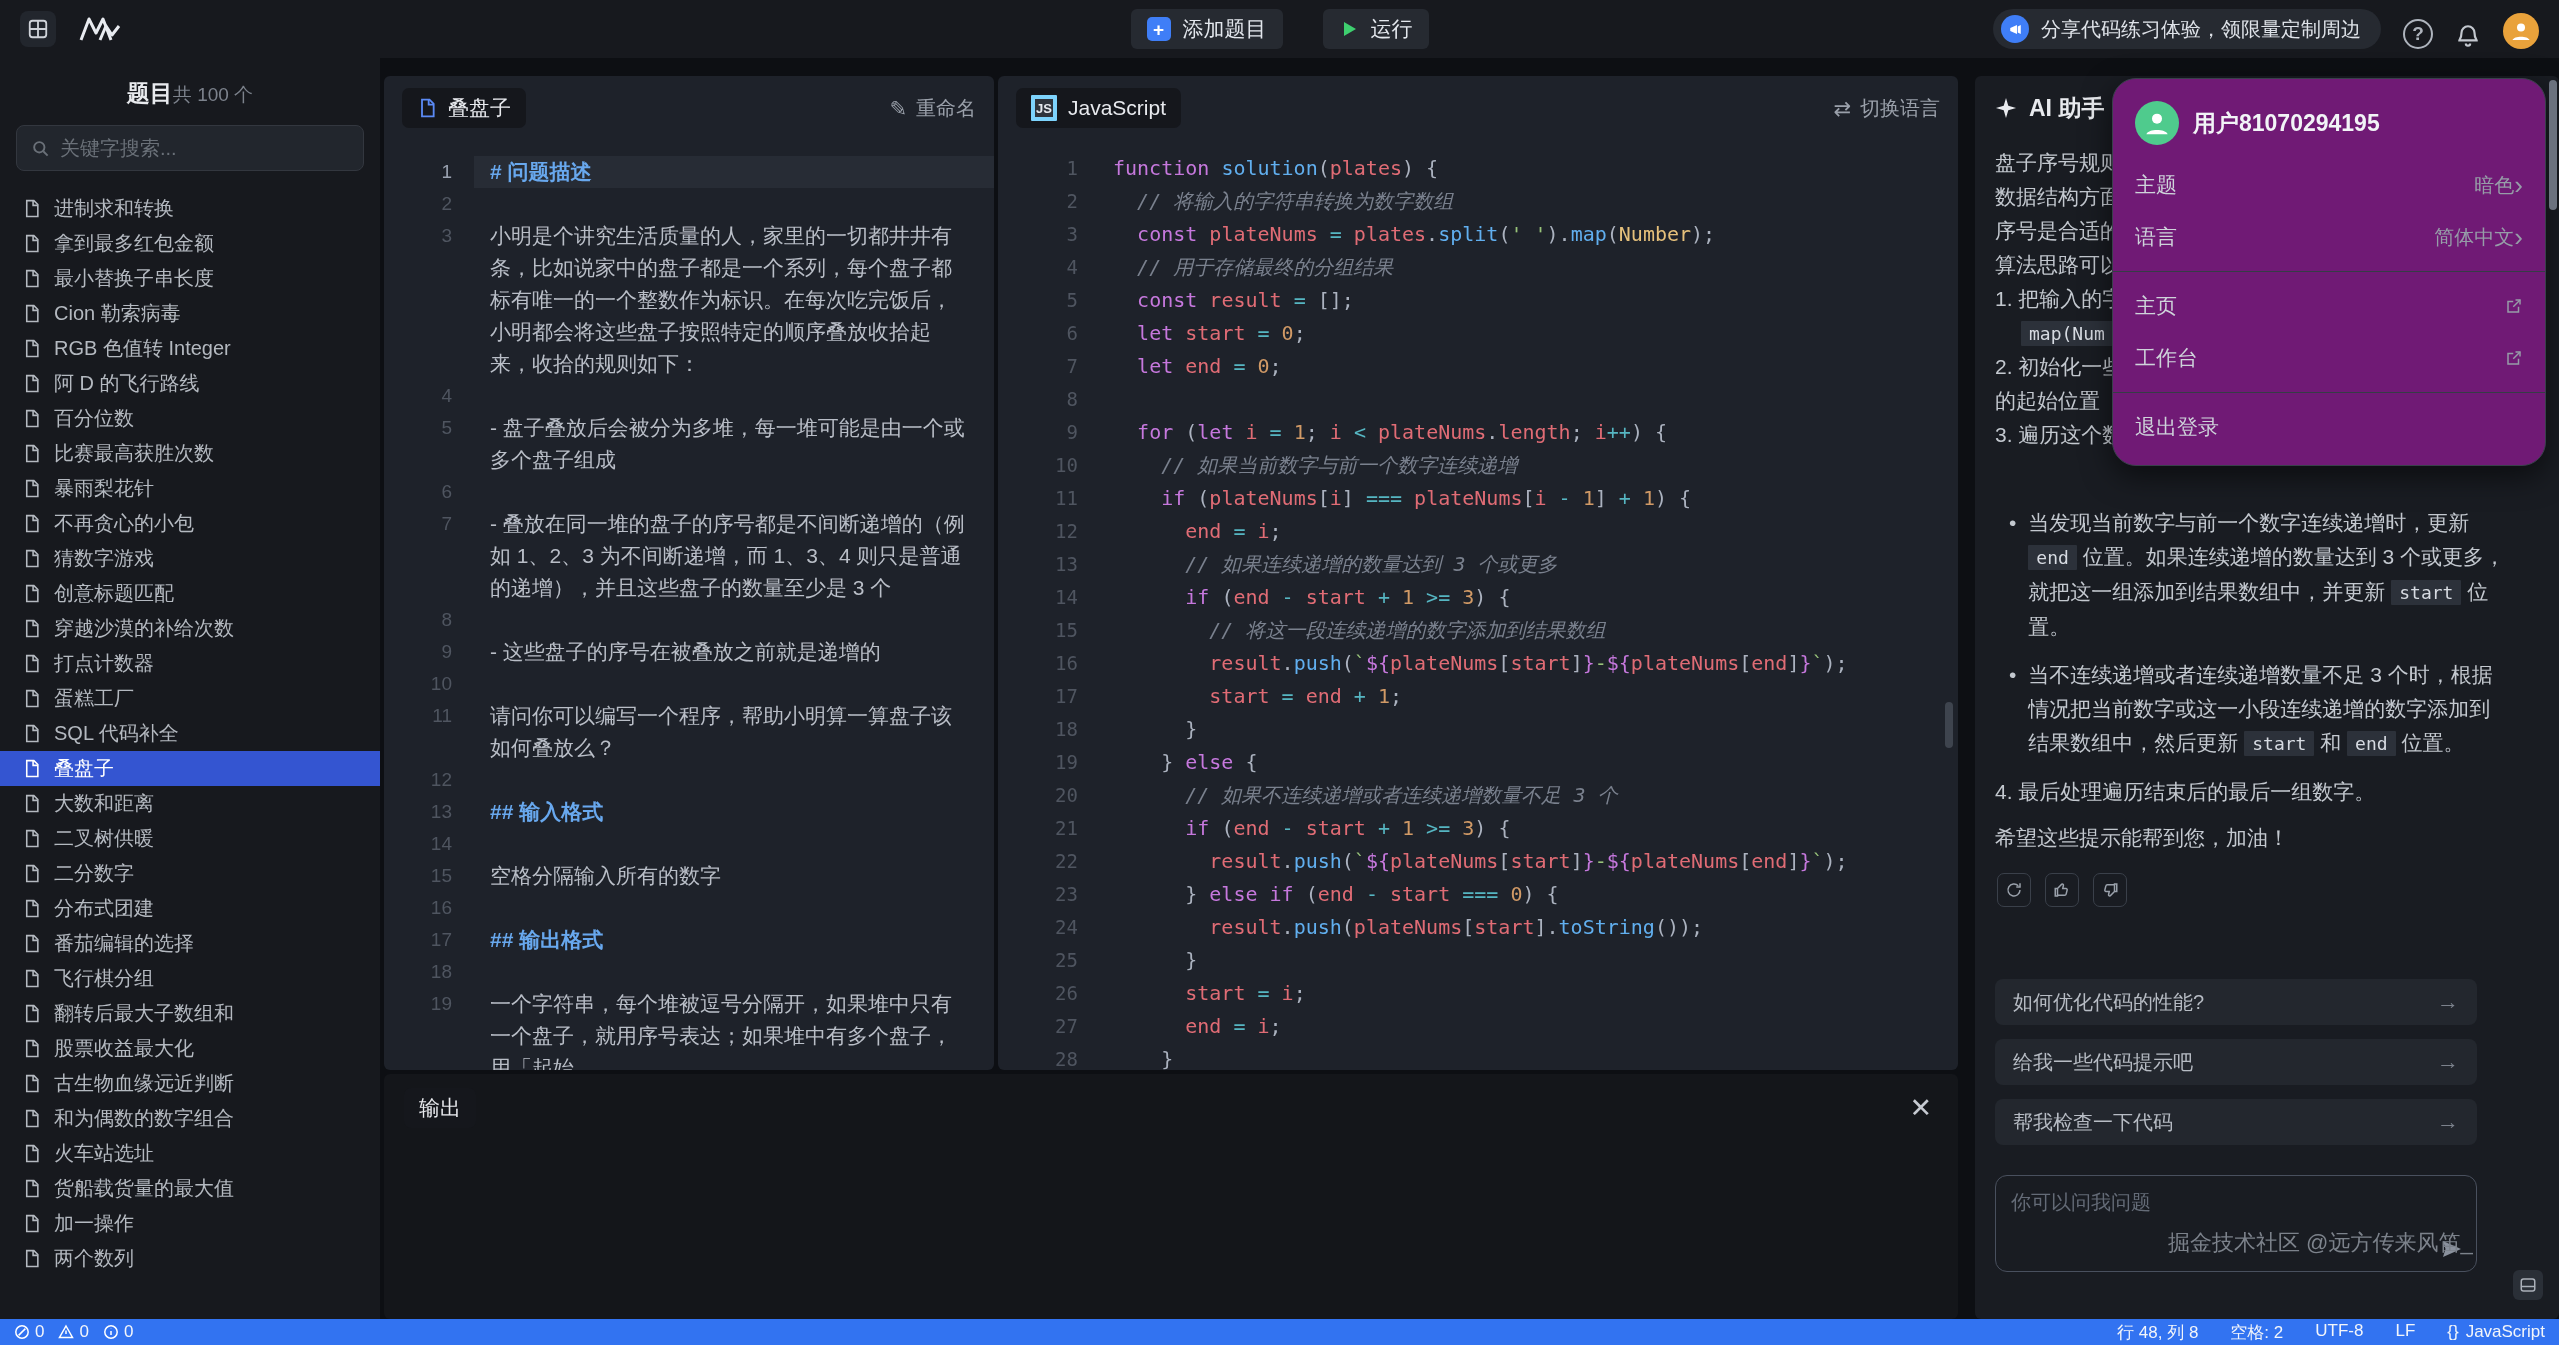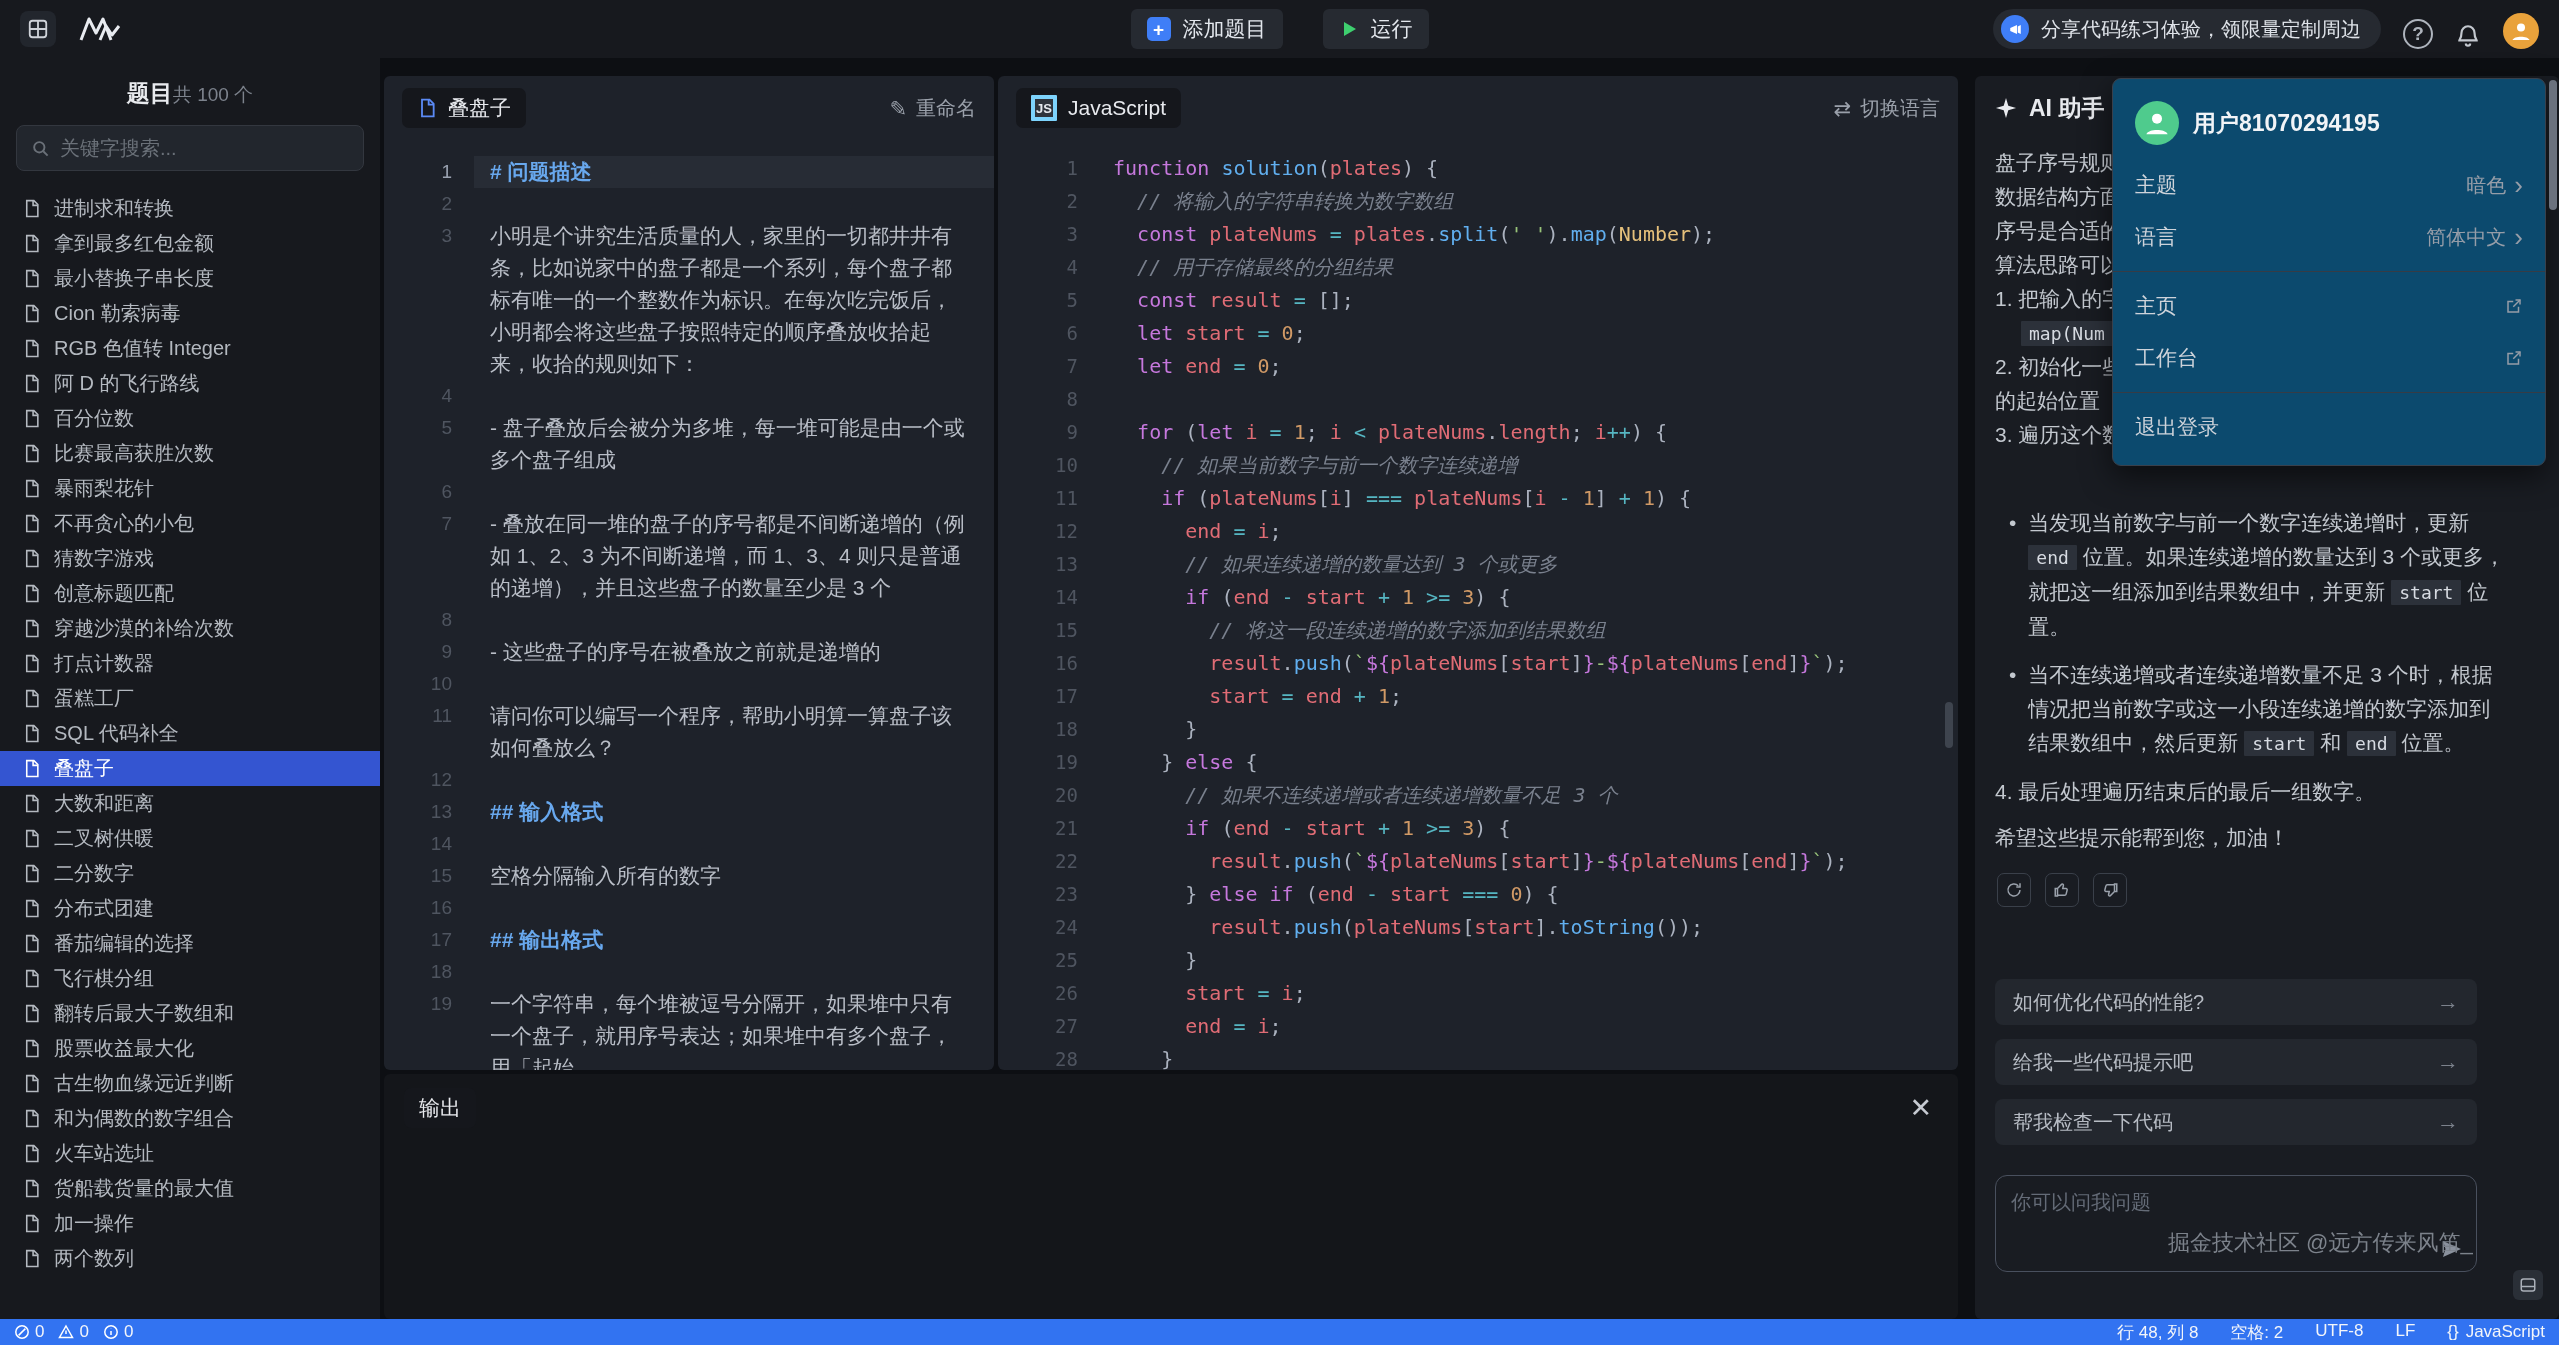--- a/index.html
+++ b/index.html
@@ -82,26 +82,26 @@
 .ai-suggestions{position:absolute;left:20px;top:853px;width:482px;display:flex;flex-direction:column;gap:14px}
 .ai-card{height:46px;background:#23272e;border-radius:8px;display:flex;align-items:center;justify-content:space-between;padding:0 18px;font-size:20px;color:#b7bcc4;cursor:pointer}
 .card-arrow{color:#7c828c;font-size:22px}
 .ai-input{position:absolute;left:20px;top:1049px;width:482px;height:97px;border:1px solid #49505e;border-radius:12px;background:transparent}
 .ai-input textarea{width:100%;height:62px;background:transparent;border:none;outline:none;resize:none;color:#7dd3fc;font-size:20px;padding:13px 15px;font-family:Liberation Serif, serif}
 .ai-input textarea::placeholder{color:#646b77}
 .send-ico{position:absolute;right:12px;bottom:10px;cursor:pointer}
 .collapse-btn{position:absolute;right:16px;top:1144px;width:30px;height:30px;background:#2a2f37;border-radius:6px;display:flex;align-items:center;justify-content:center;cursor:pointer}
 
 
-.dropdown{position:absolute;left:2112px;top:78px;width:434px;background:#0c4a6e;border:1px solid #39404b;border-radius:9px;box-shadow:0 10px 30px rgba(0,0,0,.55);z-index:60;padding:14px 0 12px;overflow:hidden}
+.dropdown{position:absolute;left:2112px;top:78px;width:434px;background:#701a75;border:1px solid #39404b;border-radius:24px;box-shadow:0 10px 30px rgba(0,0,0,.55);z-index:60;padding:14px 0 12px;overflow:hidden}
 .dd-head{display:flex;align-items:center;gap:14px;padding:8px 22px 14px}
 .dd-avatar{width:44px;height:44px;border-radius:50%;background:#4fcb8d;display:flex;align-items:center;justify-content:center;overflow:hidden}
 .dd-name{font-size:23px;font-weight:bold;color:#f2f4f7}
 .dd-item{height:52px;display:flex;align-items:center;justify-content:space-between;padding:0 22px;font-size:21px;color:#ced3da;cursor:pointer}
-.dd-right{display:flex;align-items:center;gap:8px}
+.dd-right{display:flex;align-items:center;}
 .dd-value{font-size:20px;color:#969da8}
 .dd-chev{font-size:26px;color:#969da8;line-height:1}
 .dd-div{height:1px;background:#363c46;margin:8px 0}
 
 
 .statusbar{position:absolute;left:0;right:0;top:1319px;height:26px;background:#3273f1;display:flex;align-items:center;padding:0 14px;font-size:17px;color:#f2f5fa;z-index:30}
 .sb-left{display:flex;align-items:center;gap:14px}
 .sb-grp{display:flex;align-items:center;gap:5px;cursor:pointer}
 .sb-right{margin-left:auto;display:flex;gap:32px}
 .sb-item{cursor:pointer;white-space:nowrap}

